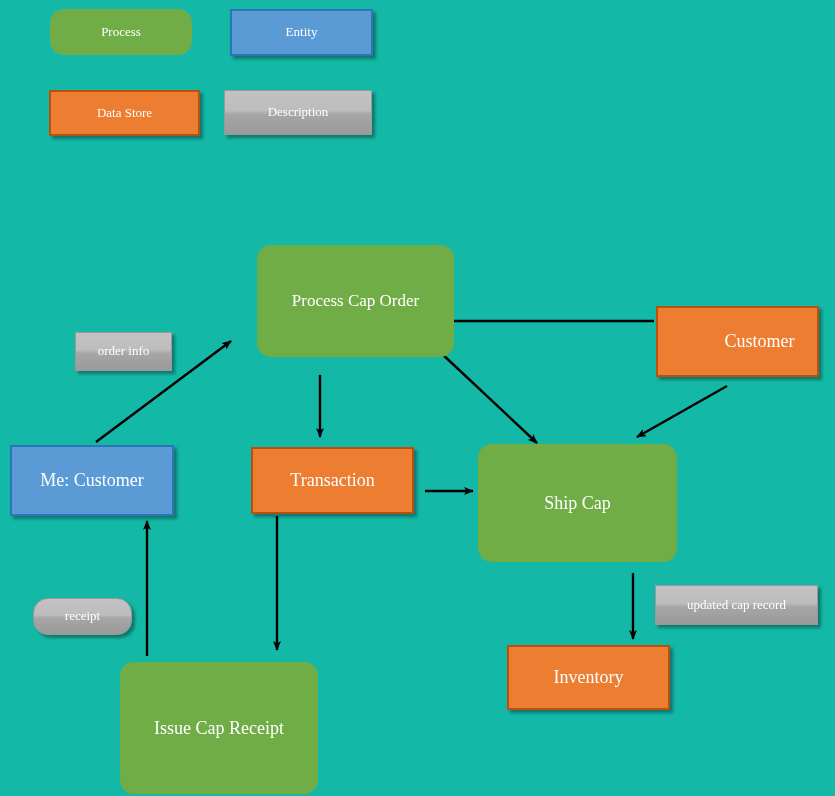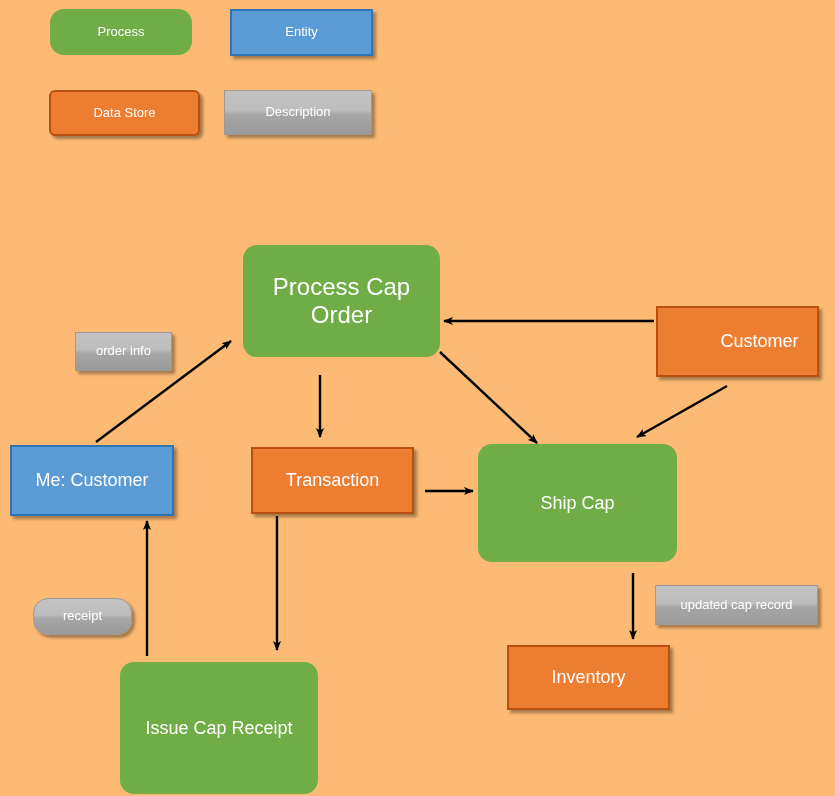--- a/index.html
+++ b/index.html
@@ -7,22 +7,23 @@
     padding: 0;
     background: #ffffff;
   }
   body {
     font-family: "Liberation Sans", sans-serif;
   }
   #canvas {
     position: relative;
     width: 835px;
     height: 796px;
-    background: #fdba74;
+    background: #14b8a6;
     overflow: hidden;
+    font-family: Liberation Serif, serif;
   }
   .node {
     position: absolute;
     box-sizing: border-box;
     display: flex;
     align-items: center;
     justify-content: center;
     text-align: center;
     color: #ffffff;
     line-height: 1.15;
@@ -75,21 +76,21 @@
 <div id="canvas">
 
   <div class="node n-process legend-label" style="left:50px; top:9px; width:142px; height:46px;">
     <span>Process</span>
   </div>
 
   <div class="node n-entity legend-label" style="left:230px; top:9px; width:143px; height:47px;">
     <span>Entity</span>
   </div>
 
-  <div class="node n-datastore legend-label" style="left:49px; top:90px; width:151px; height:46px;border-radius:6px;">
+  <div class="node n-datastore legend-label" style="left:49px; top:90px; width:151px; height:46px;">
     <span>Data Store</span>
   </div>
 
   <div class="node n-desc legend-label" style="left:224px; top:90px; width:148px; height:45px;">
     <span>Description</span>
   </div>
 
   <svg class="wires" viewBox="0 0 835 796">
     <defs>
       <marker id="ah" markerWidth="10" markerHeight="8" refX="9" refY="4" orient="auto" markerUnits="userSpaceOnUse">
@@ -121,21 +122,21 @@
   </div>
 
   <div class="node n-desc" style="left:33px; top:598px; width:99px; height:37px; font-size:13px;border-radius:15px;">
     <span>receipt</span>
   </div>
 
   <div class="node n-desc" style="left:655px; top:585px; width:163px; height:40px; font-size:13px;">
     <span>updated cap record</span>
   </div>
 
-  <div class="node n-process" style="left:243px; top:245px; width:197px; height:112px; font-size:24px;">
+  <div class="node n-process" style="left:257px; top:245px; width:197px; height:112px; font-size:17px;">
     <span>Process Cap Order</span>
   </div>
 
   <div class="node n-entity" style="left:10px; top:445px; width:164px; height:71px; font-size:18px;">
     <span>Me: Customer</span>
   </div>
 
   <div class="node n-process" style="left:478px; top:444px; width:199px; height:118px; font-size:18px;">
     <span>Ship Cap</span>
   </div>

